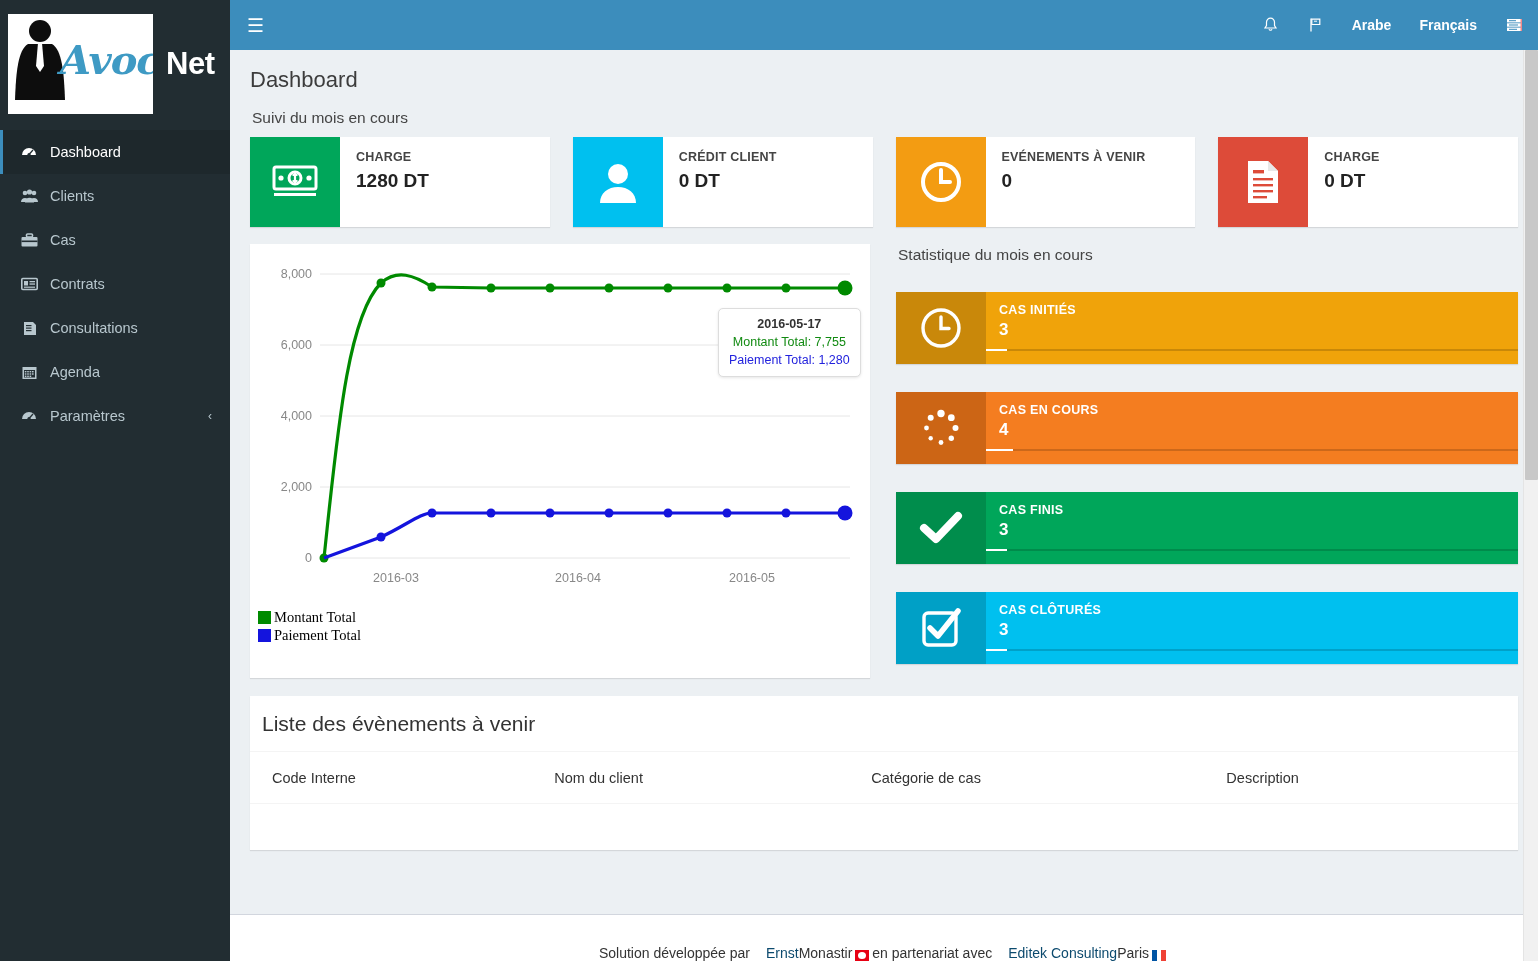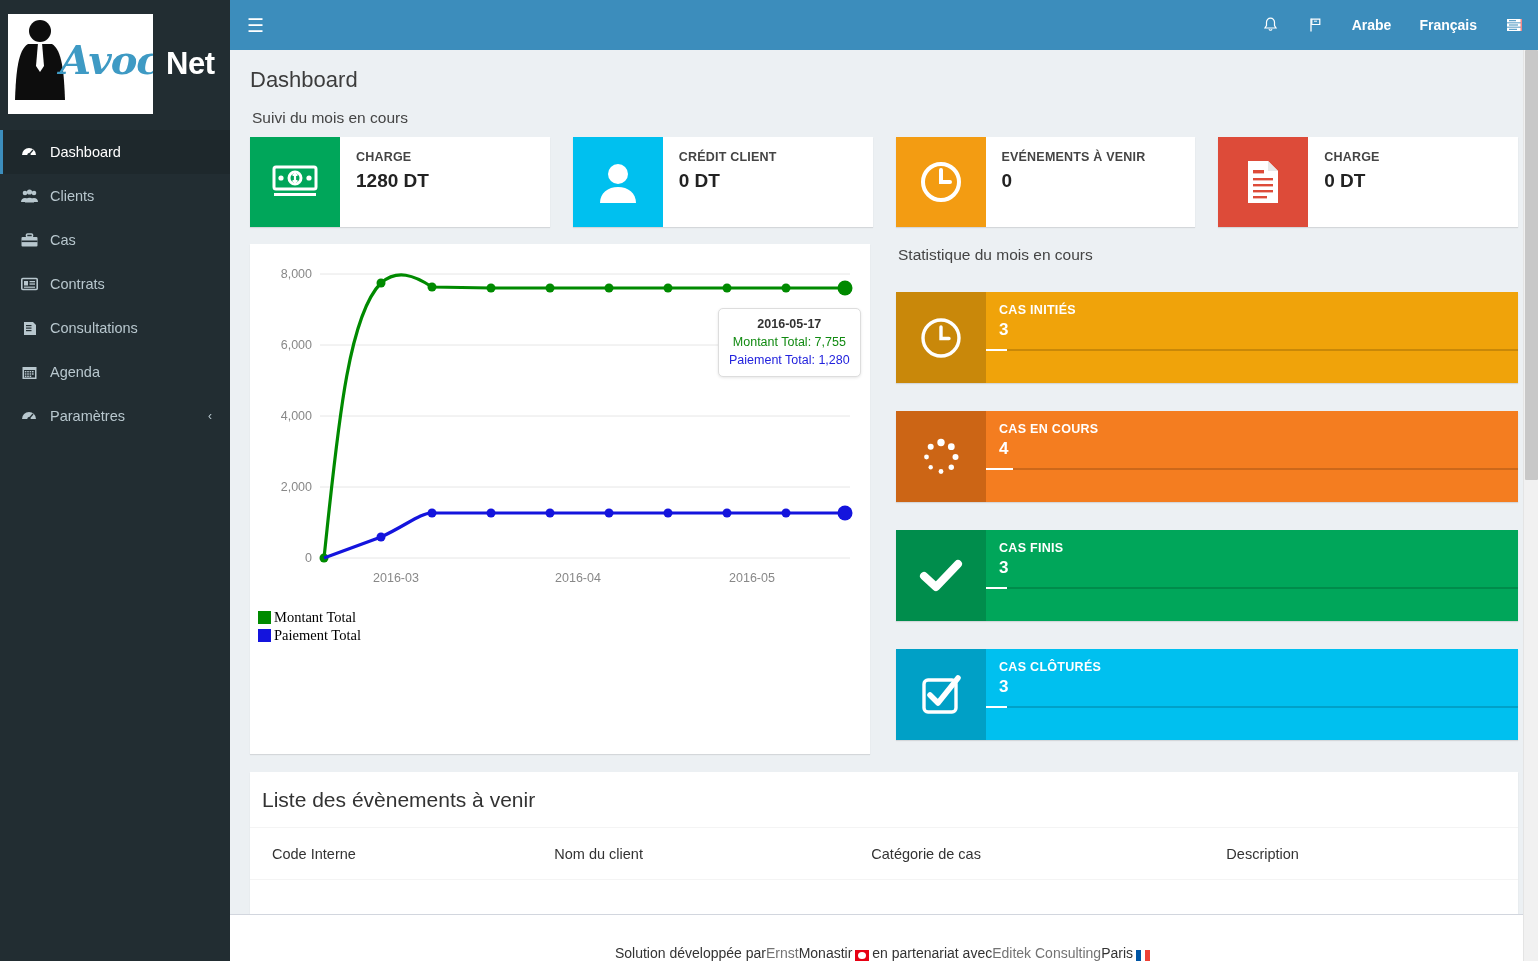--- a/index.html
+++ b/index.html
@@ -129,21 +129,21 @@
   .tt-green { color: #118a11; }
   .tt-blue { color: #2222dd; }
   .legend { padding: 2px 0 14px 8px; }
   .leg-row { display: flex; align-items: center; margin-bottom: 1px; }
   .leg-swatch { width: 13px; height: 13px; margin-right: 3px; }
   .leg-text { font-size: 14.5px; color: #000000; font-family: "Liberation Serif", serif; }
 
   
   .stats { flex: 1; }
   .stat {
-    height: 91px; display: flex; margin-bottom: 14px;
+    height: 72px; display: flex; margin-bottom: 14px;
     box-shadow: 0 1px 1px rgba(0,0,0,.10); position: relative;
     overflow: hidden;
     margin-top: 28px;
   }
   .stat-ico {
     width: 90px; min-width: 90px;
     display: flex; align-items: center; justify-content: center; color: #fff;
   }
   .stat-body { flex: 1; padding: 11px 0 0 13px; position: relative; }
   .stat-title {
@@ -175,21 +175,21 @@
   }
   td { padding: 14px 0; }
 
   
   .footer {
     position: absolute; left: 0; right: 0; bottom: 0;
     height: 47px; background: #fff; border-top: 1px solid #d2d6de;
     display: flex; align-items: flex-end; justify-content: center;
     font-size: 14px; color: #333;
   }
-  .footer a { color: #737373; text-decoration: none; }
+  .footer a { color: #0c4a6e; text-decoration: none; margin-left: 16px; }
   .flag-tn, .flag-fr {
     display: inline-block; width: 14px; height: 11px;
     vertical-align: -1px; margin: 0 3px;
   }
   .flag-tn { background: #e70013; position: relative; }
   .flag-tn::after {
     content: ""; position: absolute; left: 3px; top: 2px;
     width: 8px; height: 7px; background: #fff; border-radius: 50%;
   }
   .flag-fr {

